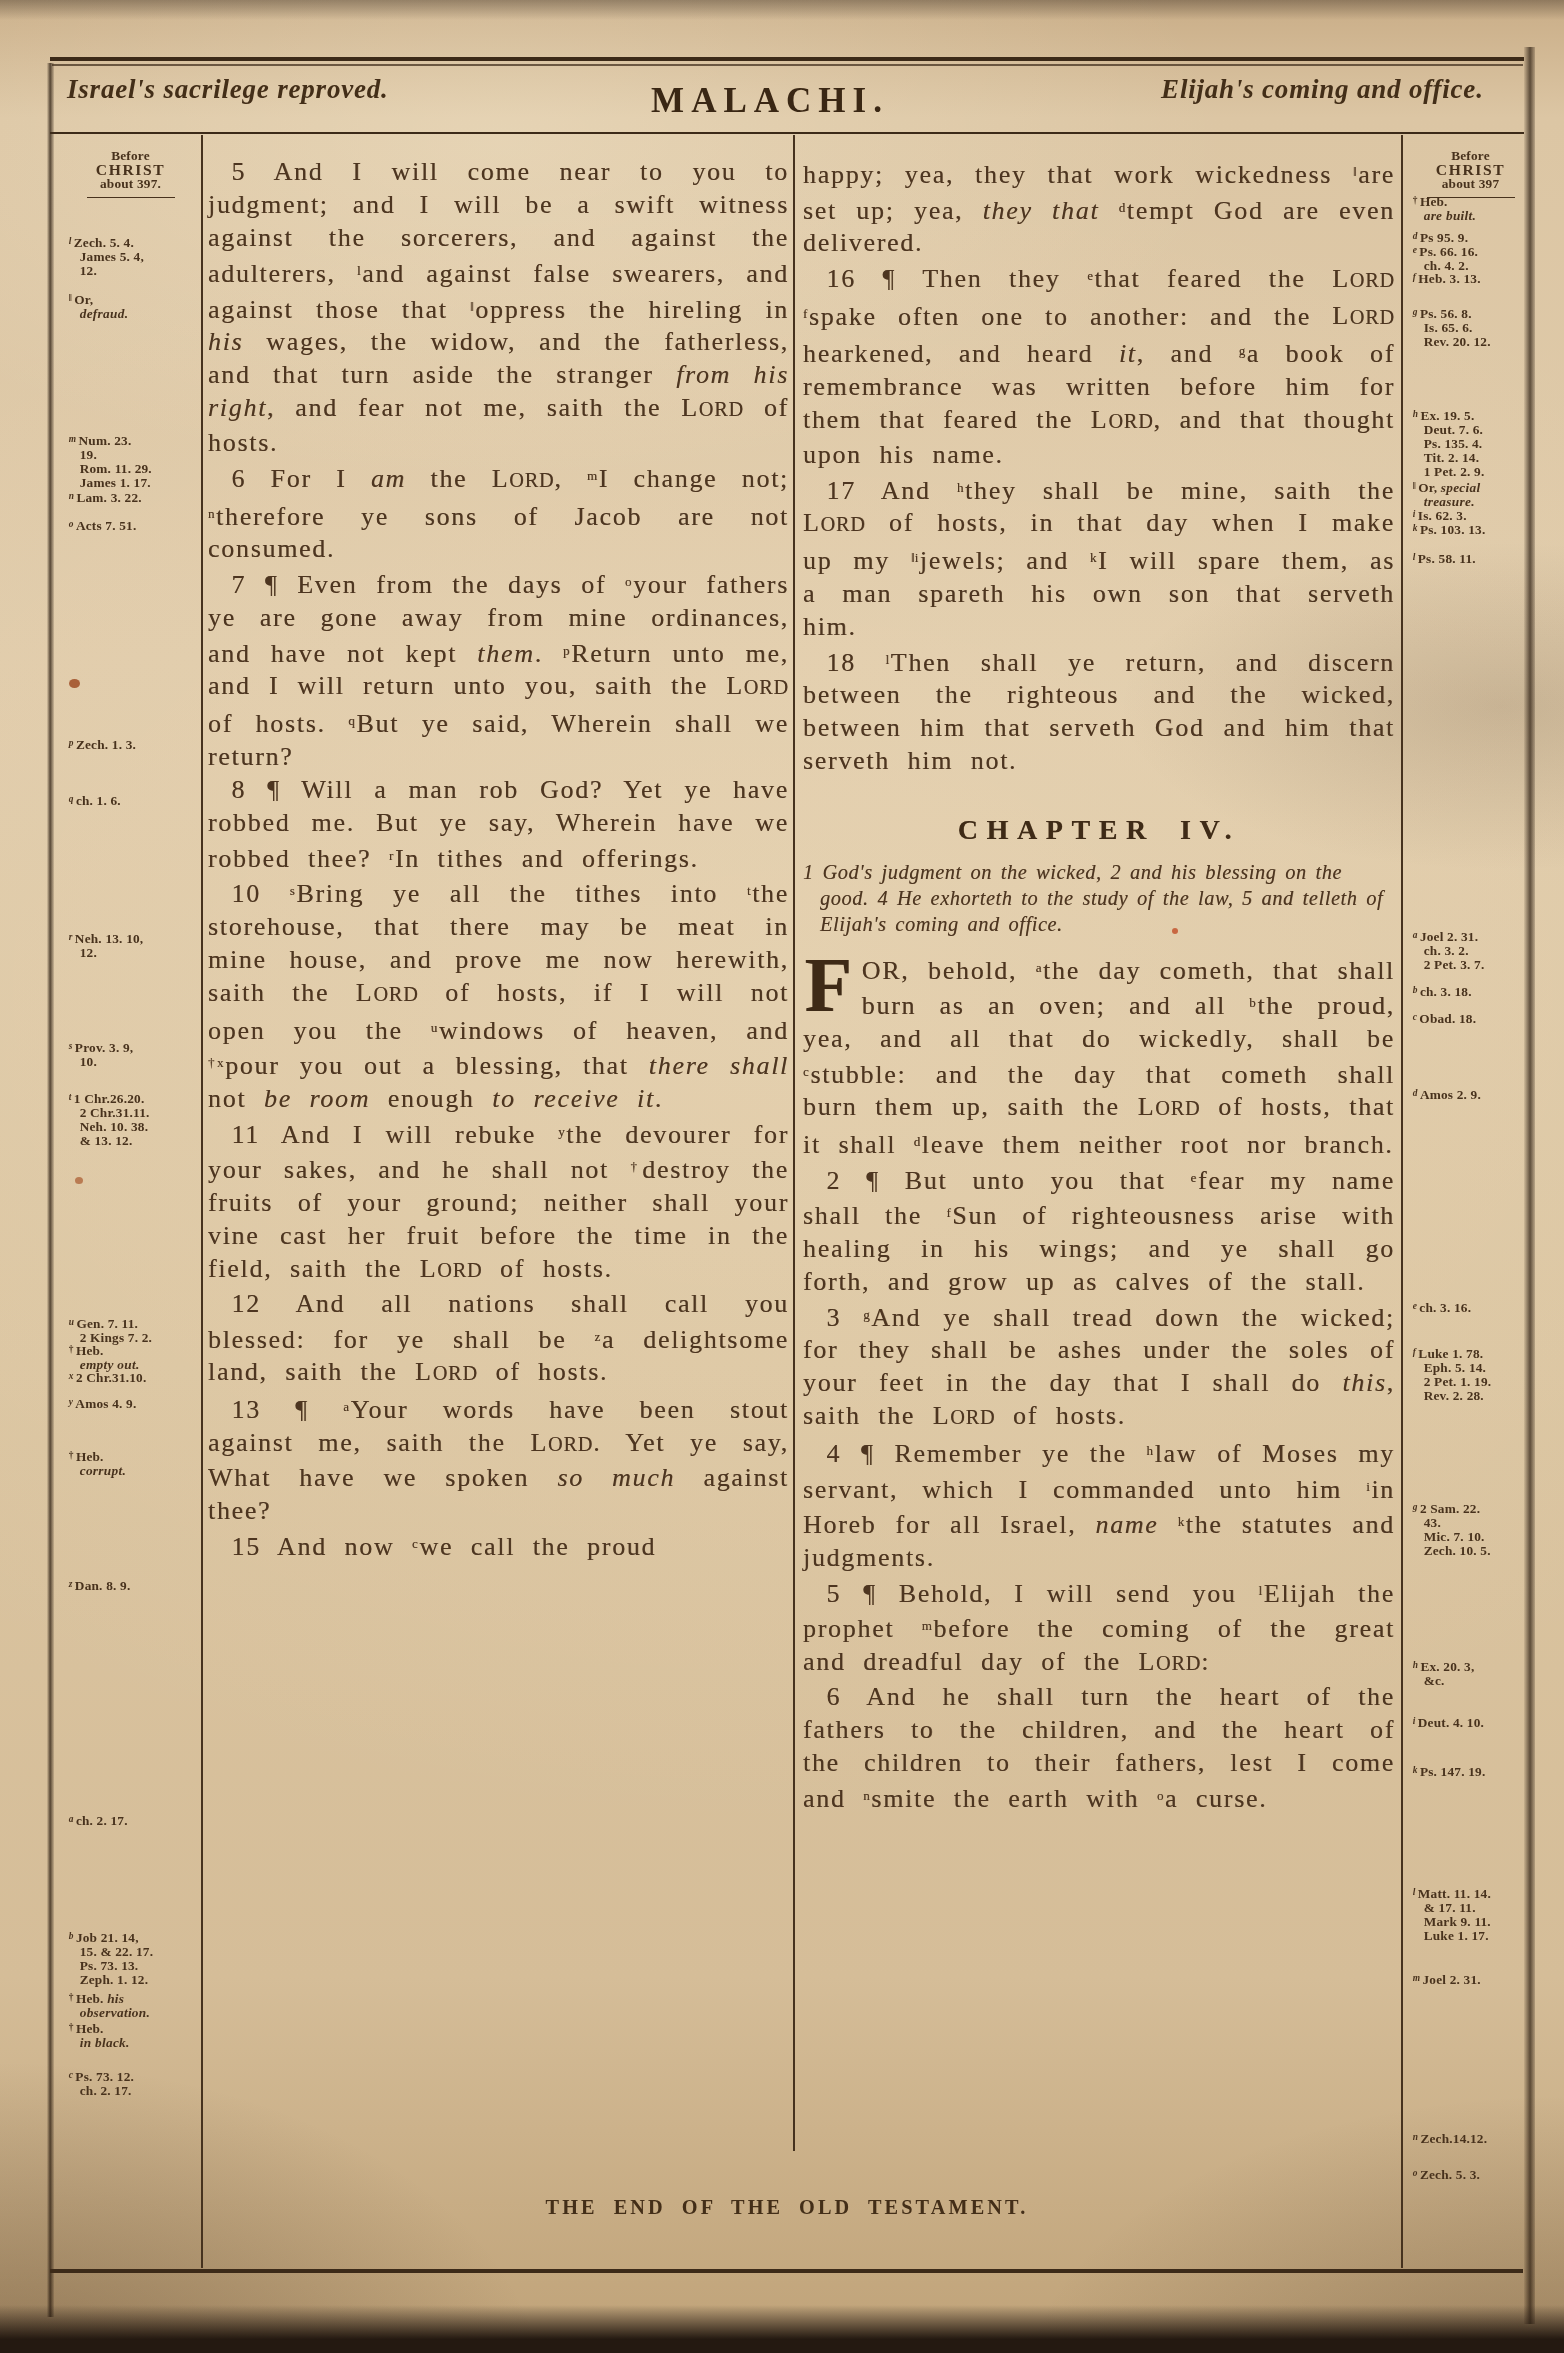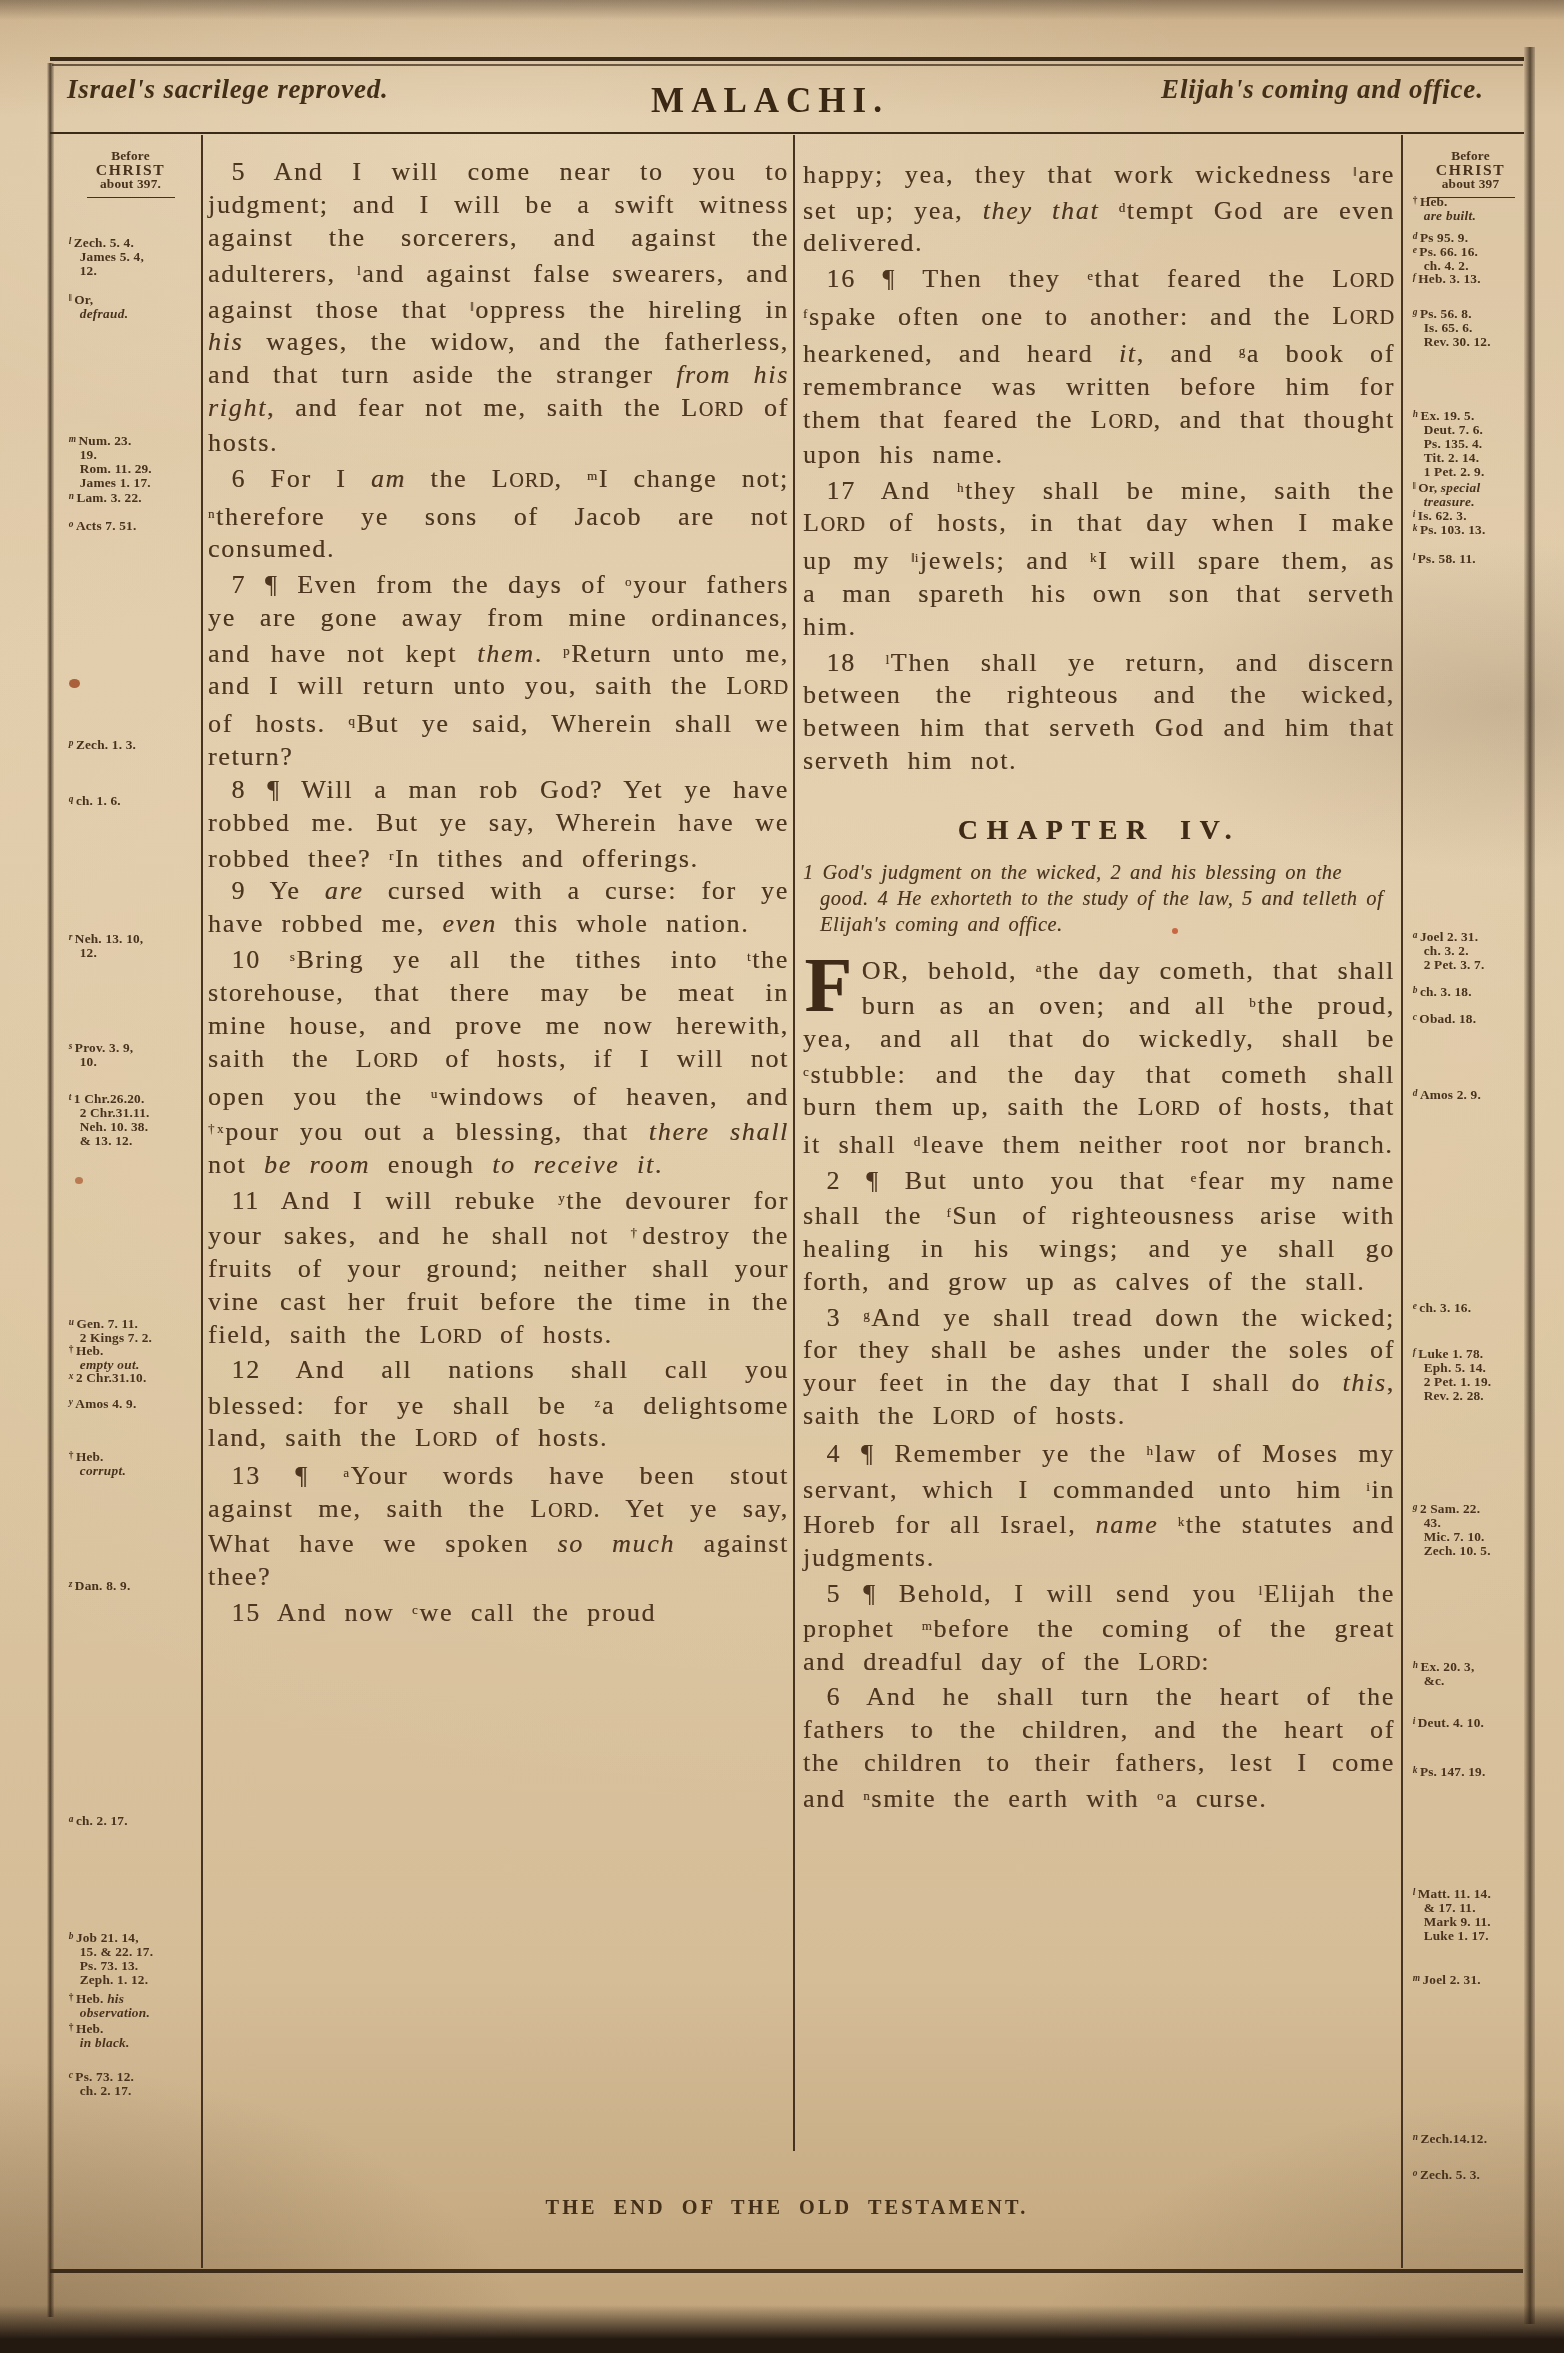--- a/index.html
+++ b/index.html
@@ -222,21 +222,21 @@
       <div class="note" style="top: 94px;">
         <div class="line"><sup class="mk">e</sup>Ps. 66. 16.</div>
         <div class="line">ch. 4. 2.</div>
       </div>
       <div class="note" style="top: 121px;">
         <div class="line"><sup class="mk">f</sup>Heb. 3. 13.</div>
       </div>
       <div class="note" style="top: 156px;">
         <div class="line"><sup class="mk">g</sup>Ps. 56. 8.</div>
         <div class="line">Is. 65. 6.</div>
-        <div class="line">Rev. 30. 12.</div>
+        <div class="line">Rev. 20. 12.</div>
       </div>
       <div class="note" style="top: 258px;">
         <div class="line"><sup class="mk">h</sup>Ex. 19. 5.</div>
         <div class="line">Deut. 7. 6.</div>
         <div class="line">Ps. 135. 4.</div>
         <div class="line">Tit. 2. 14.</div>
         <div class="line">1 Pet. 2. 9.</div>
       </div>
       <div class="note" style="top: 330px;">
         <div class="line"><sup class="mk sym">‖</sup>Or, <i>special</i></div>
@@ -305,21 +305,20 @@
       <div class="note" style="top: 2017px;">
         <div class="line"><sup class="mk">o</sup>Zech. 5. 3.</div>
       </div>
     </div>
 
   <div class="text-col" id="col1">
       <p class="verse">5 And I will come near to you to judgment; and I will be a swift witness against the sorcerers, and against the adulterers, <sup class="ref">l</sup>and against false swearers, and against those that <sup class="ref">‖</sup>oppress the hireling in <i>his</i> wages, the widow, and the fatherless, and that turn aside the stranger <i>from his right</i>, and fear not me, saith the <span class="lord">L<span>ORD</span></span> of hosts.</p>
       <p class="verse">6 For I <i>am</i> the <span class="lord">L<span>ORD</span></span>, <sup class="ref">m</sup>I change not; <sup class="ref">n</sup>therefore ye sons of Jacob are not consumed.</p>
       <p class="verse">7 ¶ Even from the days of <sup class="ref">o</sup>your fathers ye are gone away from mine ordinances, and have not kept <i>them</i>. <sup class="ref">p</sup>Return unto me, and I will return unto you, saith the <span class="lord">L<span>ORD</span></span> of hosts. <sup class="ref">q</sup>But ye said, Wherein shall we return?</p>
       <p class="verse">8 ¶ Will a man rob God?  Yet ye have robbed me.  But ye say, Wherein have we robbed thee? <sup class="ref">r</sup>In tithes and offerings.</p>
-      <p class="verse">9 Ye <i>are</i> cursed with a curse: for ye have robbed me, <i>even</i> this whole nation.</p>
       <p class="verse">10 <sup class="ref">s</sup>Bring ye all the tithes into <sup class="ref">t</sup>the storehouse, that there may be meat in mine house, and prove me now herewith, saith the <span class="lord">L<span>ORD</span></span> of hosts, if I will not open you the <sup class="ref">u</sup>windows of heaven, and <sup class="ref">†x</sup>pour you out a blessing, that <i>there shall</i> not <i>be room</i> enough <i>to receive it</i>.</p>
       <p class="verse">11 And I will rebuke <sup class="ref">y</sup>the devourer for your sakes, and he shall not <sup class="ref">†</sup>destroy the fruits of your ground; neither shall your vine cast her fruit before the time in the field, saith the <span class="lord">L<span>ORD</span></span> of hosts.</p>
       <p class="verse">12 And all nations shall call you blessed: for ye shall be <sup class="ref">z</sup>a delightsome land, saith the <span class="lord">L<span>ORD</span></span> of hosts.</p>
       <p class="verse">13 ¶ <sup class="ref">a</sup>Your words have been stout against me, saith the <span class="lord">L<span>ORD</span></span>.  Yet ye say, What have we spoken <i>so much</i> against thee?</p>
       <p class="verse">15 And now <sup class="ref">c</sup>we call the proud</p>
     </div>
   <div class="text-col" id="col2">
       <p class="verse cont">happy; yea, they that work wickedness <sup class="ref">‖</sup>are set up; yea, <i>they that</i> <sup class="ref">d</sup>tempt God are even delivered.</p>
       <p class="verse">16 ¶ Then they <sup class="ref">e</sup>that feared the <span class="lord">L<span>ORD</span></span> <sup class="ref">f</sup>spake often one to another: and the <span class="lord">L<span>ORD</span></span> hearkened, and heard <i>it</i>, and <sup class="ref">g</sup>a book of remembrance was written before him for them that feared the <span class="lord">L<span>ORD</span></span>, and that thought upon his name.</p>
       <p class="verse">17 And <sup class="ref">h</sup>they shall be mine, saith the <span class="lord">L<span>ORD</span></span> of hosts, in that day when I make up my <sup class="ref">‖i</sup>jewels; and <sup class="ref">k</sup>I will spare them, as a man spareth his own son that serveth him.</p>

